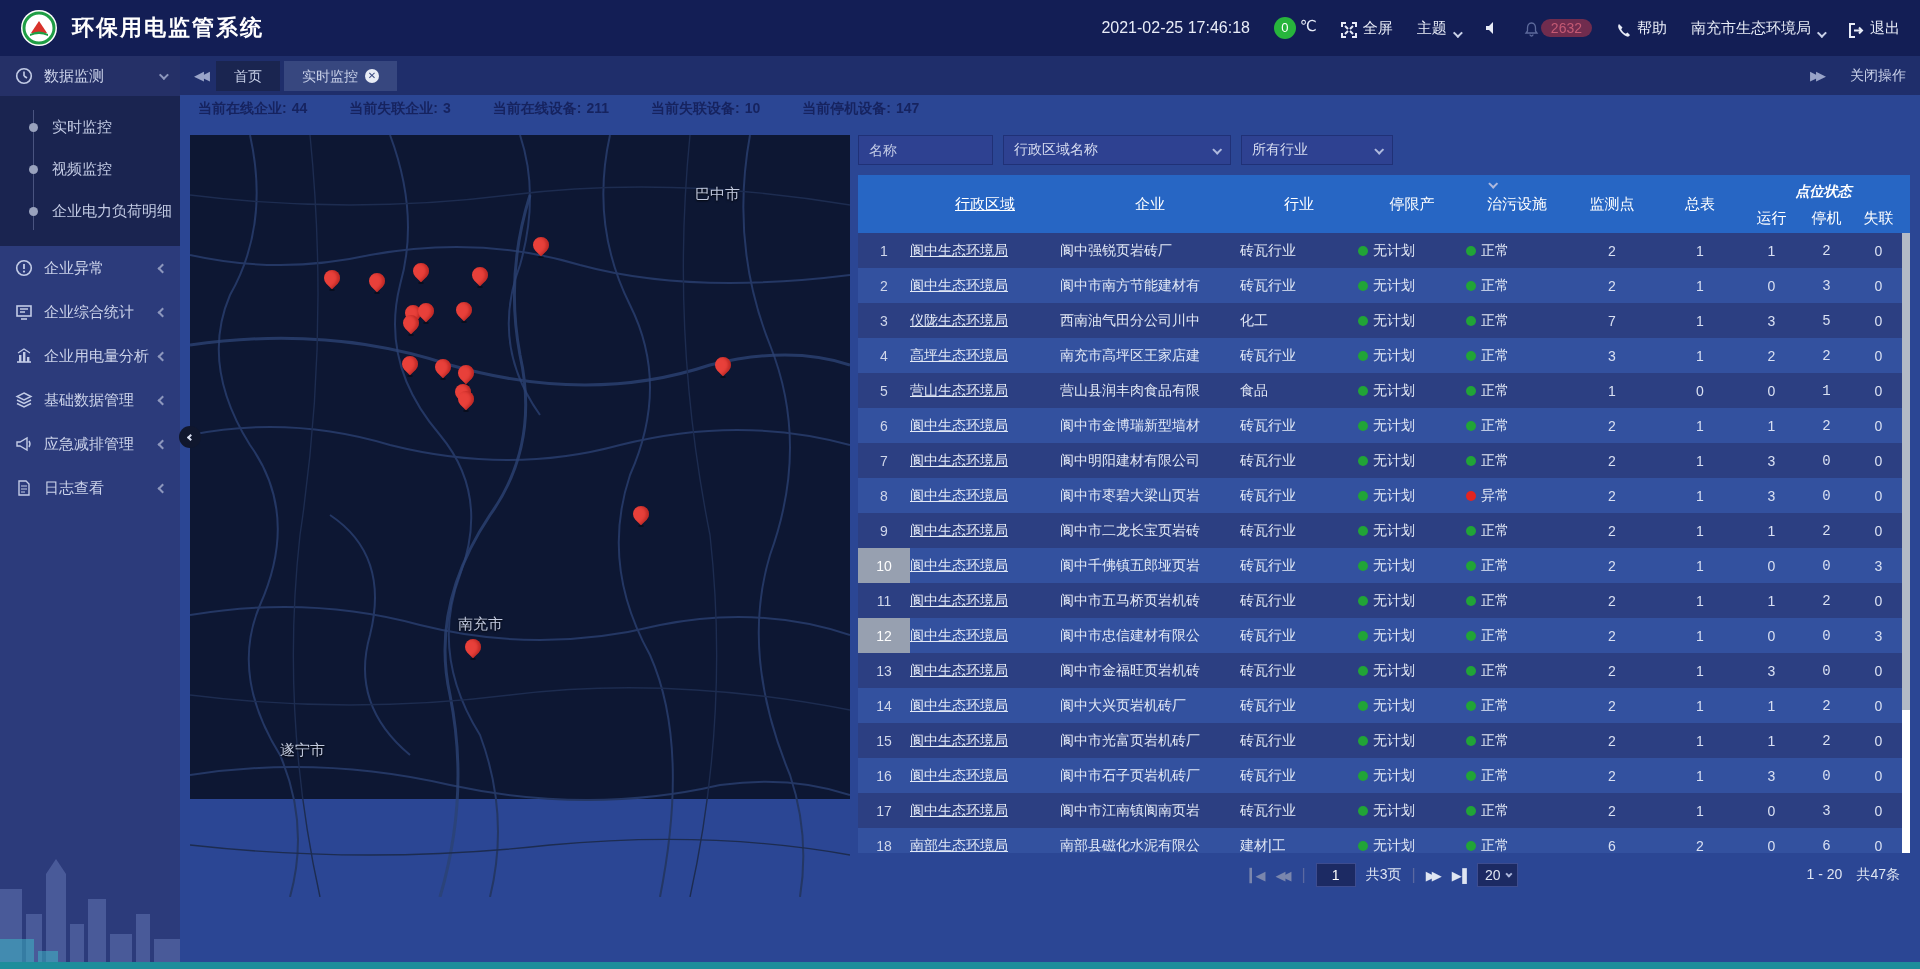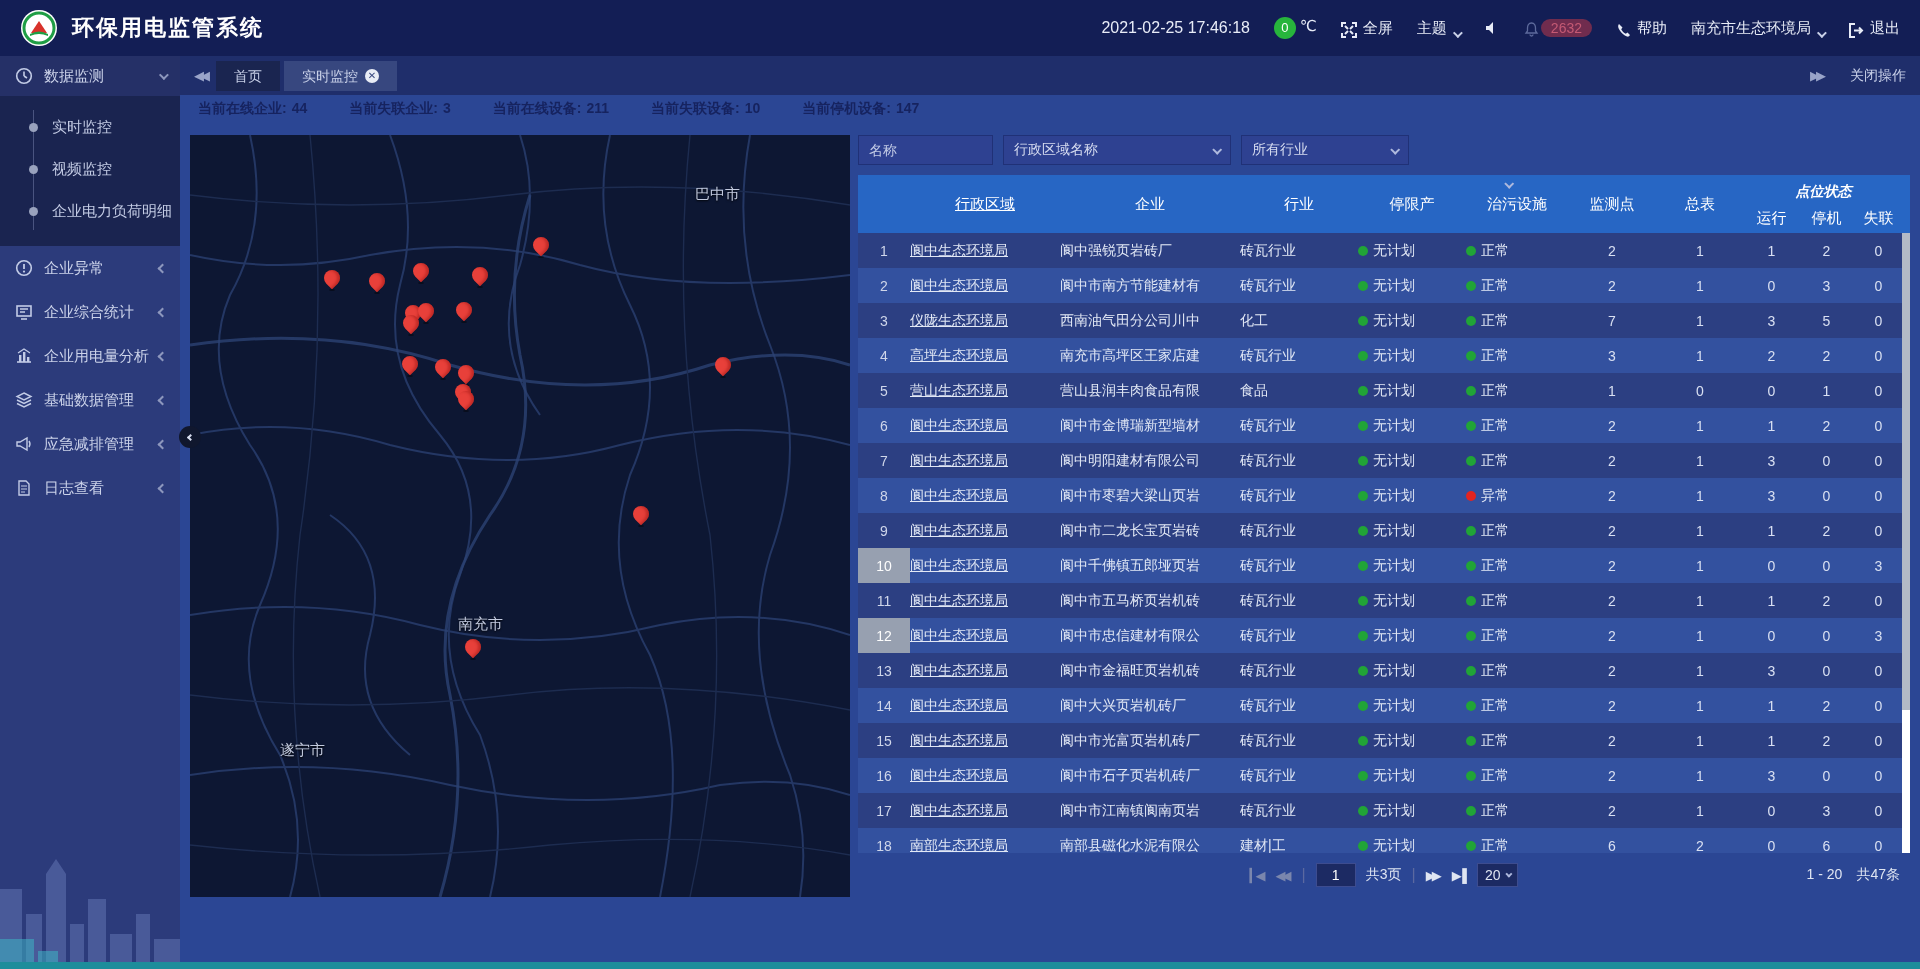--- a/index.html
+++ b/index.html
@@ -45,42 +45,42 @@
   .tab.active { background:#37477f; }
   .tab-close { width:14px; height:14px; border-radius:50%; background:#e8ecf5; color:#37477f; font-size:10px; line-height:14px; text-align:center; margin-left:7px; font-weight:bold; cursor:pointer; }
   .tab-actions { margin-left:auto; display:flex; align-items:center; gap:28px; }
 
   .statsbar { height:28px; display:flex; align-items:center; padding:0 18px; color:#16235f; font-size:14px; font-weight:bold; }
   .stat { margin-right:42px; display:flex; gap:5px; }
 
   .content-row { flex:1; display:flex; padding:12px 10px 0 10px; gap:8px; position:relative; }
 
   
-  .map-panel { width:660px; height:762px; background:#0d1733; position:relative; flex-shrink:0; }
+  .map-panel { width:660px; height:664px; background:#0d1733; position:relative; flex-shrink:0; }
   .city-label { position:absolute; color:#c3cbe0; font-size:15px; text-shadow:0 1px 2px #000; pointer-events:none; }
   .pin { position:absolute; width:18px; height:18px; margin-left:-9px; margin-top:-20px; cursor:pointer; }
   .pin::before { content:""; position:absolute; width:16px; height:16px; left:1px; top:0; background:#e8403a; border-radius:50% 50% 50% 0; transform:rotate(-45deg); box-shadow:inset -2px -2px 3px rgba(120,0,0,.35); }
   .pin::after { content:""; position:absolute; width:6px; height:2px; left:6px; top:19px; background:rgba(0,0,0,.45); border-radius:50%; }
   .collapse-btn { position:absolute; left:-11px; top:291px; width:22px; height:22px; border-radius:50%; background:#10172e; display:flex; align-items:center; justify-content:center; cursor:pointer; z-index:5; }
   .collapse-btn .chev-left { width:5px; height:5px; border-color:#d7ddef; }
 
   
   .table-panel { flex:1; display:flex; flex-direction:column; height:762px; min-width:0; }
   .filter-row { display:flex; gap:10px; height:30px; margin-bottom:10px; }
   .f-input { width:135px; background:#2e4191; border:1px solid #203177; color:#d6dcf0; padding:0 10px; font-size:14px; outline:none; }
   .f-input::placeholder { color:#c2cbe6; }
   .f-select { display:flex; align-items:center; justify-content:space-between; padding:0 10px; background:#2e4191; border:1px solid #203177; color:#d6dcf0; font-size:14px; cursor:pointer; }
   .f-select .chev-down { border-color:#aeb9dd; transform:rotate(45deg) translateY(-1px); }
-  .w-f-region { width:228px; } .w-f-industry { width:168px; } .w-f-status { width:104px;margin-top:48px; }
+  .w-f-region { width:228px; } .w-f-industry { width:152px; } .w-f-status { width:104px;margin-top:48px; }
 
   .thead { height:58px; background:#2766c4; display:flex; color:#fff; font-size:15px; flex-shrink:0; }
   .thead .hc { display:flex; align-items:center; justify-content:center; }
   .w-no{width:52px;} .w-region{width:150px;text-decoration:underline;} .w-company{width:180px;} .w-industry{width:118px;}
   .w-prod{width:108px;} .w-fac{width:102px;} .w-pts{width:88px;} .w-met{width:88px;}
-  .w-run{width:55px;} .w-stop{width:55px;} .w-lost{width:49px;}
+  .w-run{width:55px;} .w-stop{width:55px;font-family:Liberation Mono, monospace;} .w-lost{width:49px;}
   .pt-group { width:159px; display:flex; flex-direction:column; }
   .pt-title { height:28px; display:flex; align-items:flex-end; justify-content:center; font-style:italic; font-size:14px; font-weight:bold; padding-bottom:2px; }
   .pt-sub { display:flex; height:30px; }
   .pt-sub .hc { height:30px; }
 
   .tbody { flex:1; overflow:hidden; position:relative; }
   .trow { height:35px; display:flex; align-items:center; color:#e2e8f5; font-size:14px; cursor:pointer; }
   .trow:nth-child(odd) { background:#2c3f82; }
   .trow:nth-child(even) { background:#33519f; }
   .trow .c { overflow:hidden; white-space:nowrap; height:35px; display:flex; align-items:center; }

